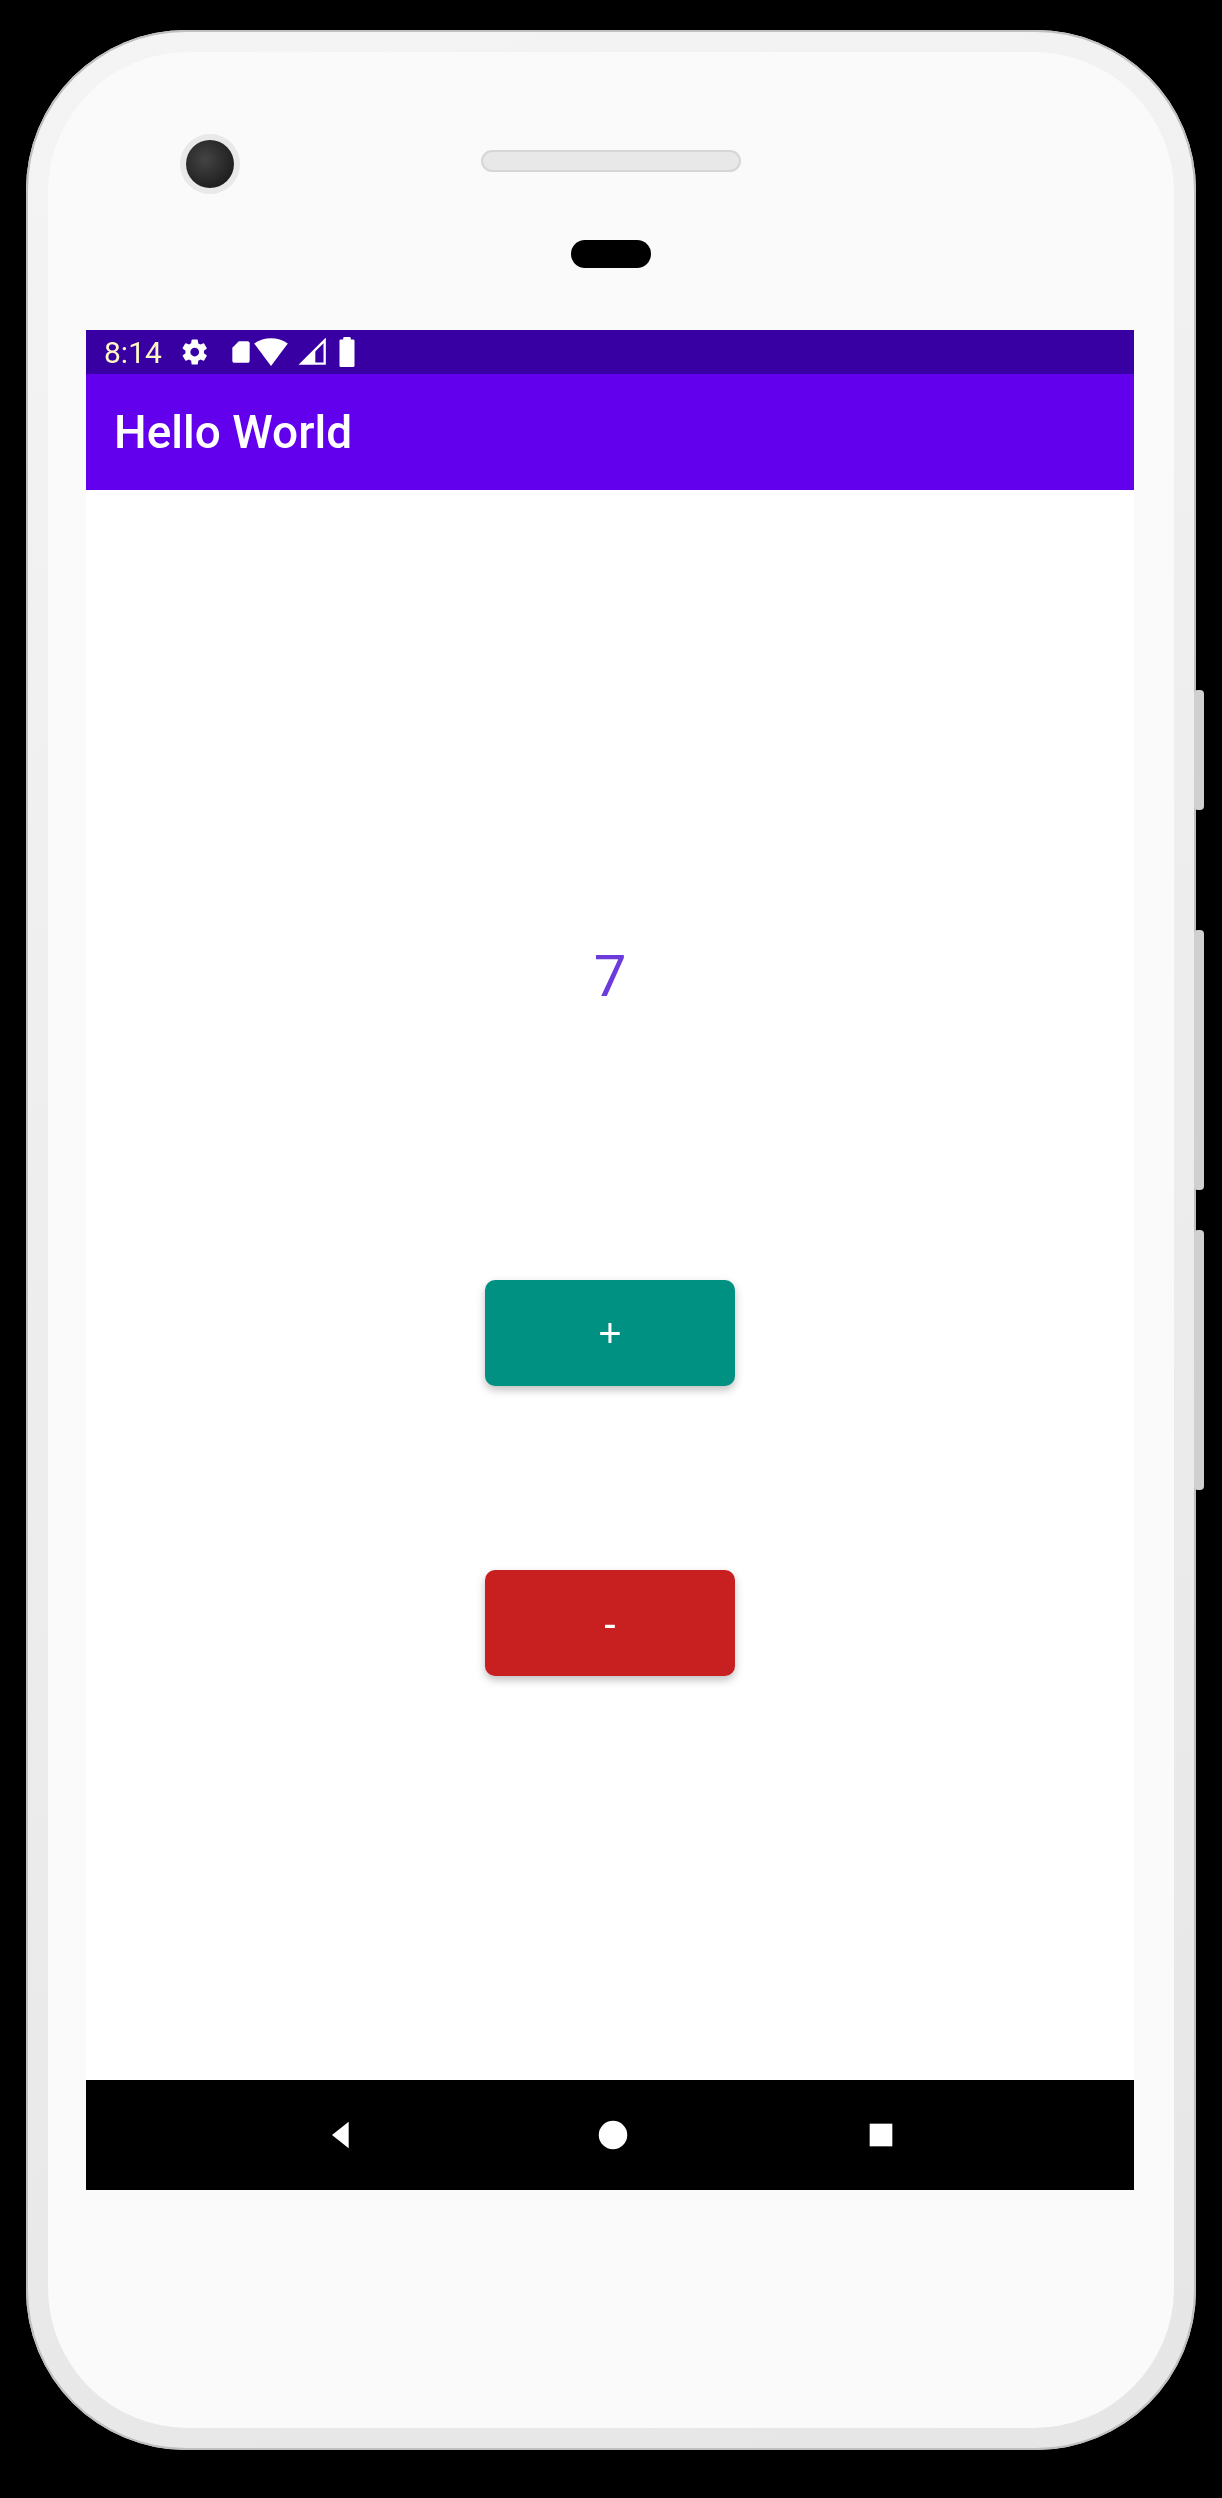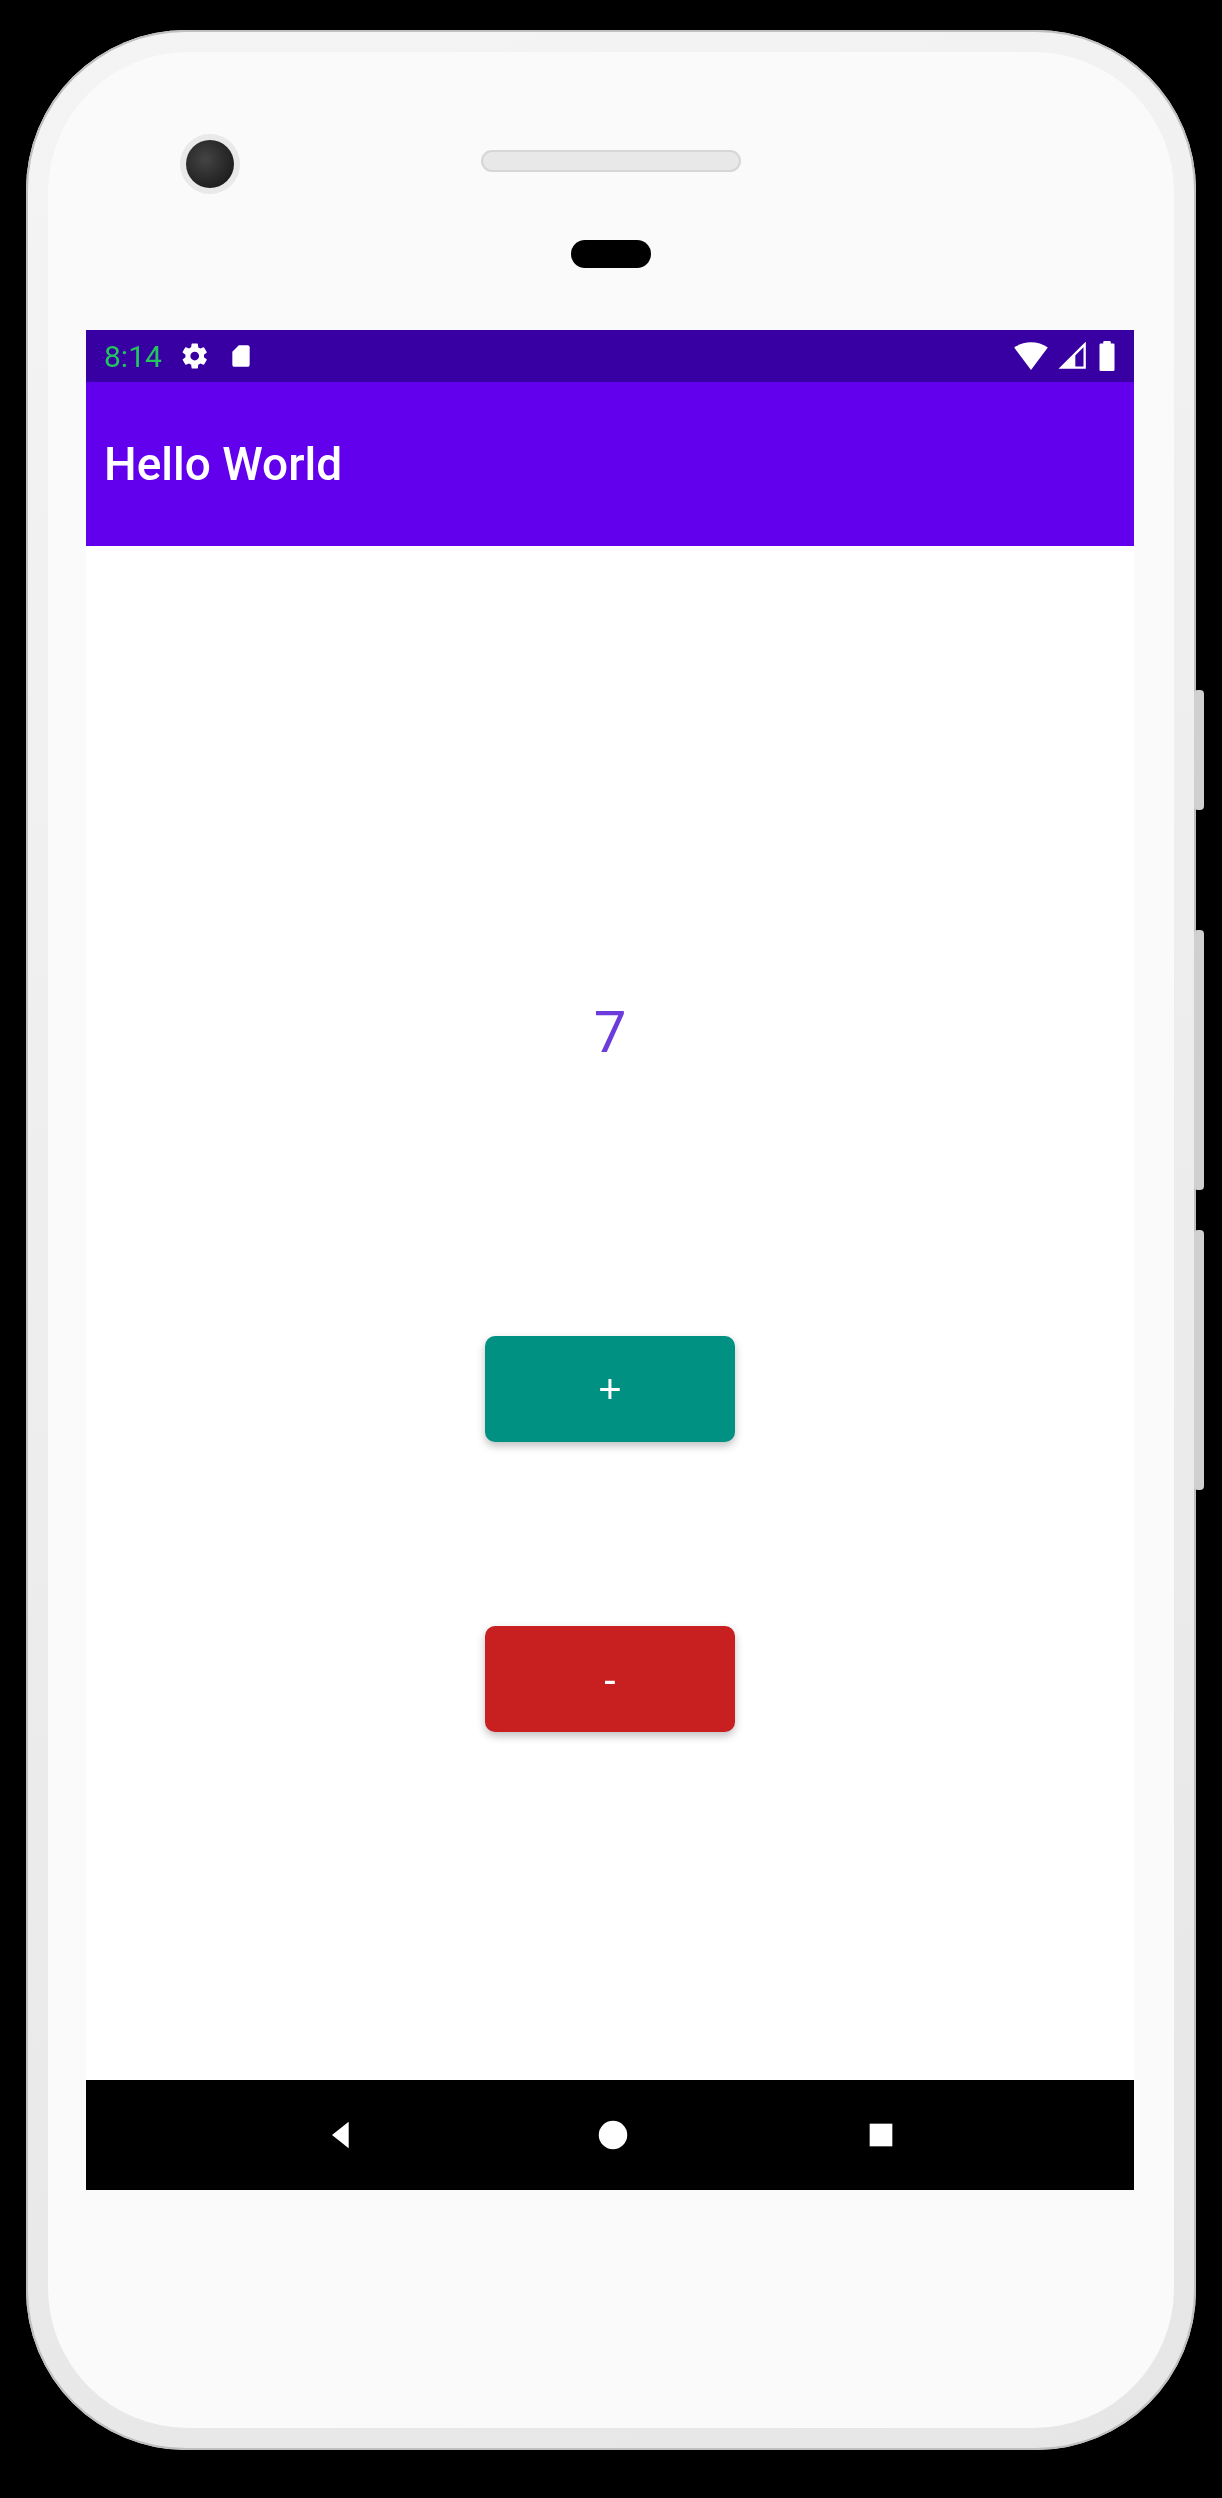--- a/index.html
+++ b/index.html
@@ -61,40 +61,40 @@
   
   .screen {
     position: absolute;
     left: 60px; top: 300px;
     width: 1048px; height: 1860px;
     background: #fff;
     overflow: hidden;
   }
 
   .status-bar {
-    height: 52px;
+    height: 44px;
     background: #3800a3;
-    color: #22c55e;
-    display: flex;
-    align-items: center;
-    justify-content: space-between;
+    color: #fef9c3;
+    display: flex;
+    align-items: center;
+    justify-content: flex-start;
     padding: 0 18px;
     font-size: 30px;
   }
   .status-left { display: flex; align-items: center; gap: 18px; }
   .status-right { display: flex; align-items: center; gap: 10px; }
   .status-right svg, .status-left svg { display: block; }
 
   .app-bar {
-    height: 164px;
+    height: 116px;
     background: #6200EE;
     color: #fff;
     display: flex;
     align-items: center;
-    padding-left: 18px;
+    padding-left: 28px;
     font-size: 46px;
     font-weight: 500;
   }
 
   .content {
     position: relative;
     width: 100%;
     height: calc(100% - 60px - 130px - 110px);
     background: #fff;
   }

